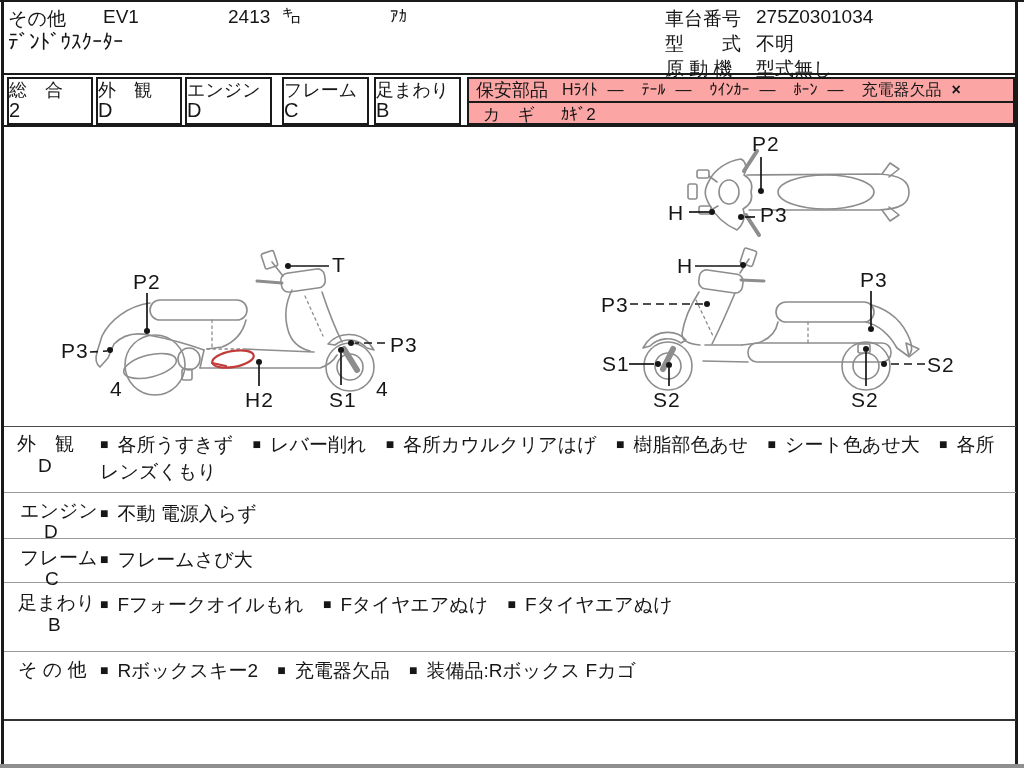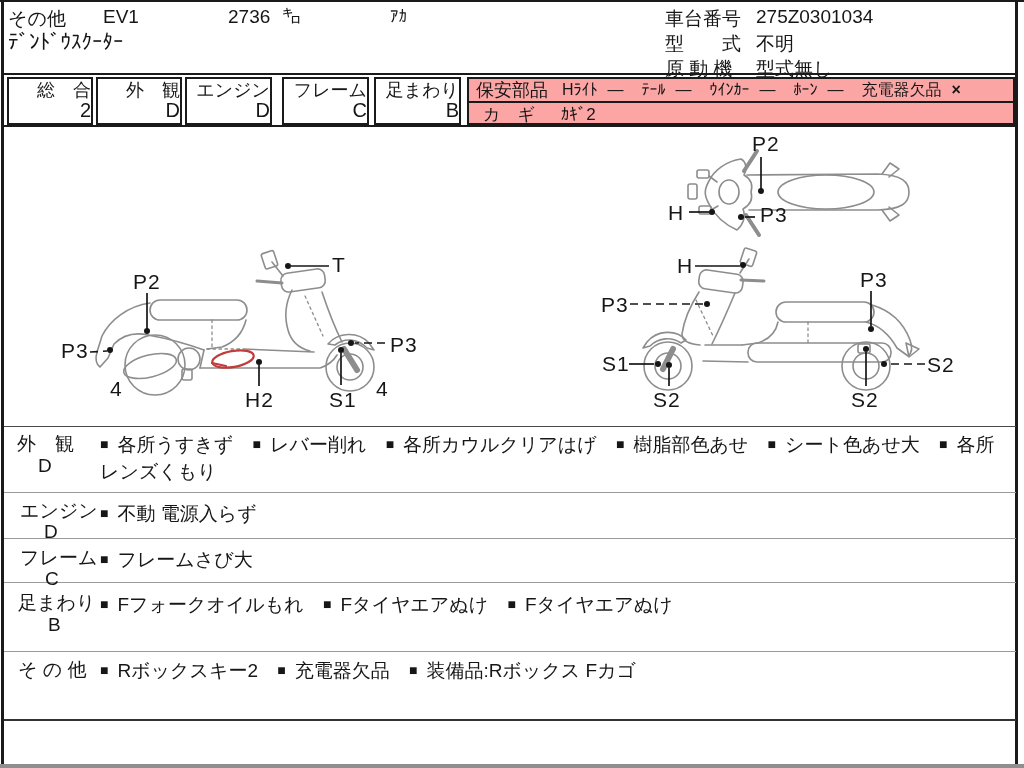--- a/index.html
+++ b/index.html
@@ -12,21 +12,21 @@
   .hline{position:absolute;left:4px;width:1012px;background:#1a1a1a;}
   .thin{background:#9a9a9a;height:1px;}
   .b-top{position:absolute;left:0;top:0;width:1024px;height:2px;background:#1a1a1a;}
   .b-left{position:absolute;left:1px;top:0;width:3px;height:764px;background:#1a1a1a;}
   .b-right{position:absolute;left:1015px;top:0;width:3px;height:764px;background:#1a1a1a;}
   .b-bottom{position:absolute;left:0;top:764px;width:1024px;height:4px;background:#8f8f8f;}
   .fs19{font-size:19px;}
   .fs21{font-size:21px;}
   .gradebox{
     position:absolute;top:77px;height:48px;border:2px solid #1a1a1a;box-sizing:border-box;
-    display:flex;flex-direction:column;align-items:flex-end;justify-content:space-between;
+    display:flex;flex-direction:column;align-items:flex-start;justify-content:space-between;
     padding:1px 0 2px 0;background:#fff;
   }
   .gradebox .glabel{font-size:18px;line-height:20px;}
   .gradebox .gvalue{font-size:20px;line-height:21px;}
   .safetybox{
     position:absolute;left:467px;top:77px;width:548px;height:48px;
     border:2px solid #1a1a1a;box-sizing:border-box;background:#fca5a5;
     display:flex;flex-direction:column;
   }
   .safetyrow1{height:24px;border-bottom:2px solid #1a1a1a;box-sizing:border-box;
@@ -50,21 +50,21 @@
 
 <div class="sheet">
 
   <div class="b-top"></div>
   <div class="b-left"></div>
   <div class="b-right"></div>
   <div class="b-bottom"></div>
 
   <span class="abs fs19" style="left:8px;top:6px;">その他</span>
   <span class="abs fs19" style="left:103px;top:6px;">EV1</span>
-  <span class="abs fs19" style="left:228px;top:6px;">2736</span>
+  <span class="abs fs19" style="left:228px;top:6px;">2413</span>
   <span class="abs fs19" style="left:282px;top:6px;">㌔</span>
   <span class="abs" style="left:390px;top:7px;font-size:17px;">ｱｶ</span>
   <span class="abs fs21" style="left:8px;top:30px;">ﾃﾞﾝﾄﾞｳｽｸｰﾀｰ</span>
 
   <span class="abs fs19" style="left:665px;top:6px;">車台番号</span>
   <span class="abs fs19" style="left:756px;top:6px;">275Z0301034</span>
   <span class="abs fs19" style="left:665px;top:31px;">型　　式</span>
   <span class="abs fs19" style="left:756px;top:31px;">不明</span>
   <span class="abs fs19" style="left:665px;top:56px;">原 動 機</span>
   <span class="abs fs19" style="left:756px;top:56px;">型式無し</span>

